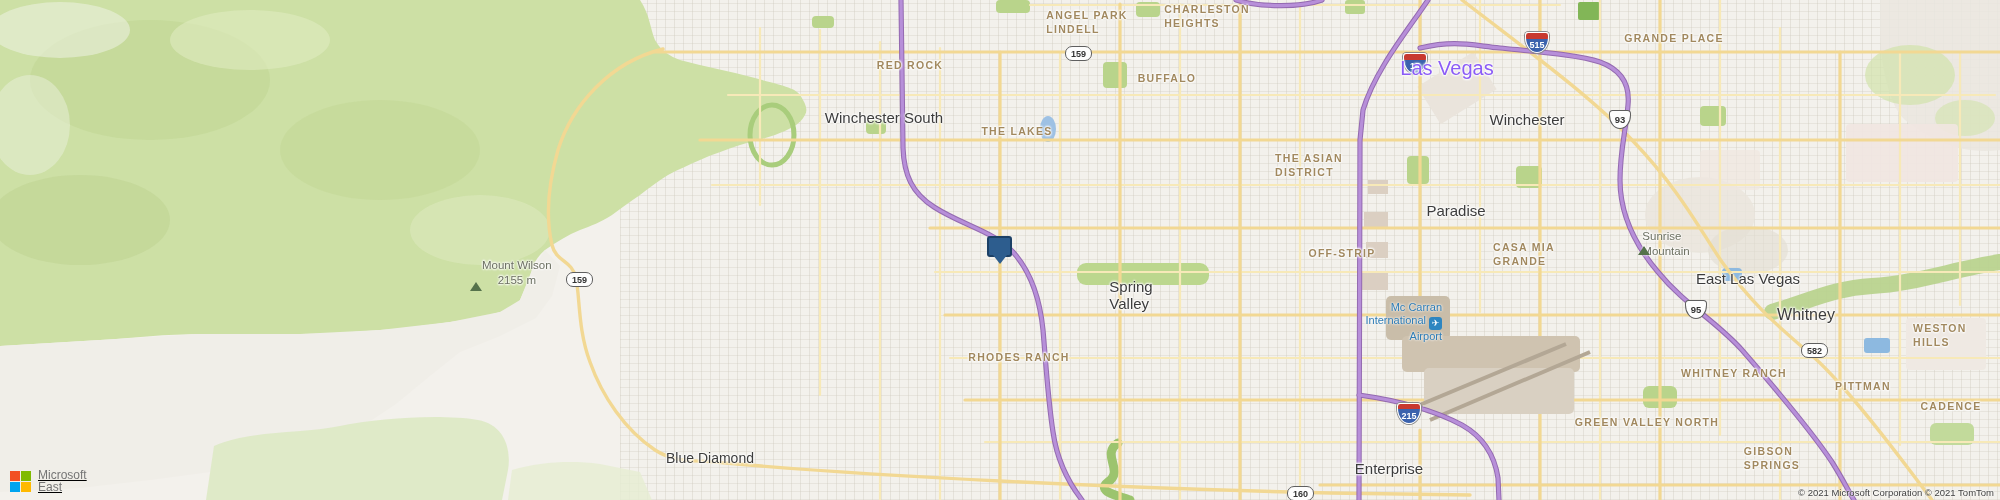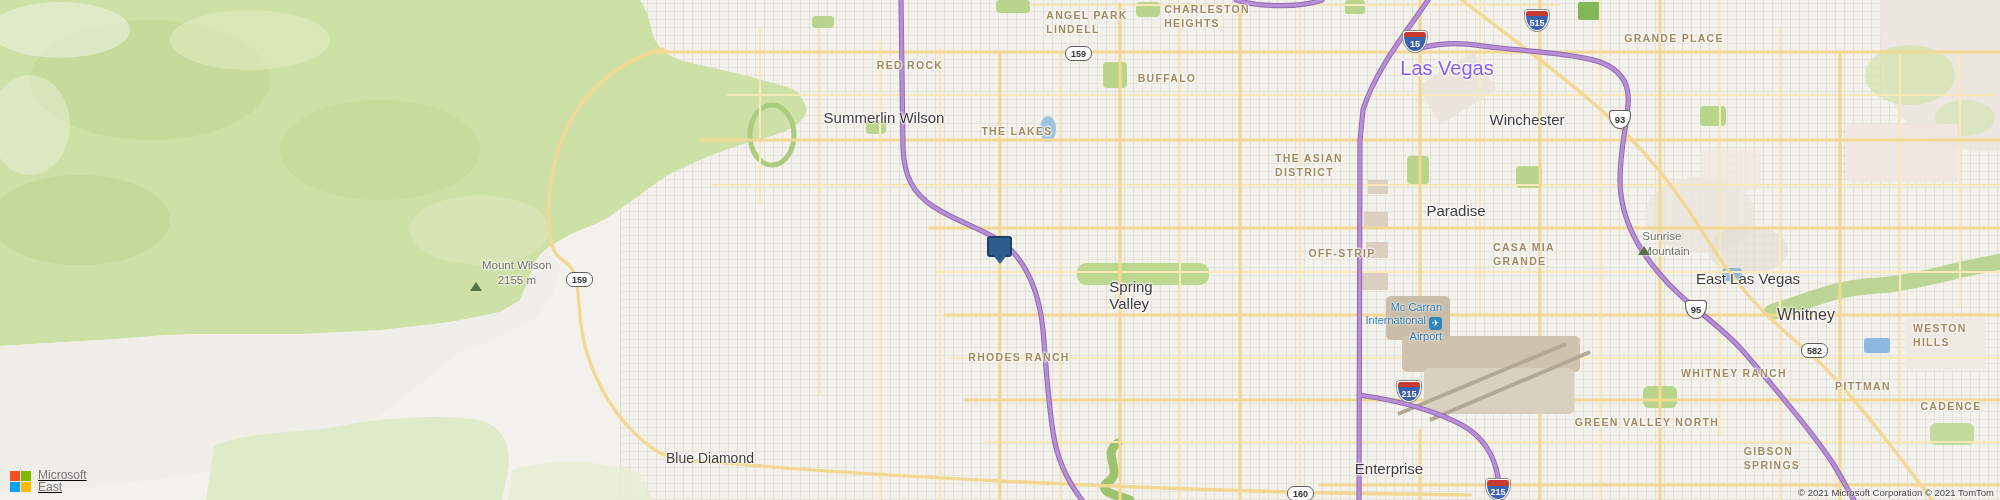--- a/index.html
+++ b/index.html
@@ -24,21 +24,21 @@
   .airport-lbl{position:absolute;color:#2e7cb5;font-size:11px;line-height:1.22;text-align:right;
         text-shadow:0 0 2px #fff,0 0 3px #fff;pointer-events:none;}
   .plane-icon{display:inline-block;width:13px;height:13px;background:#2e86c1;color:#fff;border-radius:3px;
         font-size:9px;line-height:13px;text-align:center;margin-left:3px;vertical-align:-2px;text-shadow:none;}
   
   .shield{position:absolute;display:flex;align-items:center;justify-content:center;
           font-weight:bold;text-align:center;pointer-events:none;}
   .sh-int{width:24px;height:21px;color:#fff;font-size:9px;
           background:linear-gradient(#c8392f 0 5.5px, #3b62ad 5.5px 100%);
           border:1.3px solid #fff;border-radius:4px 4px 58% 58% / 4px 4px 88% 88%;
-          box-shadow:0 0 0 1px #8a8a8a;padding-top:4px;box-sizing:border-box;}
+          box-shadow:0 0 0 1px #8a8a8a;padding-top:4px;box-sizing:border-box;margin-top:22px;}
   .sh-us{width:22px;height:19px;color:#333;font-size:9.5px;background:#fdfdfd;
          border:1.5px solid #5f5f5f;border-radius:4px 4px 55% 55% / 4px 4px 80% 80%;box-sizing:border-box;}
   .sh-st{width:27px;height:15px;color:#333;font-size:9px;background:#fdfdfd;
          border:1.5px solid #5f5f5f;border-radius:7px;box-sizing:border-box;}
   
   .marker{position:absolute;width:25px;height:21px;background:#2d5d8e;border:2px solid #1c4066;
           border-radius:3px;box-sizing:border-box;cursor:pointer;}
   .marker:after{content:"";position:absolute;left:50%;top:100%;transform:translateX(-50%);
           width:0;height:0;border-left:7px solid transparent;border-right:7px solid transparent;
           border-top:9px solid #2d5d8e;}
@@ -231,21 +231,21 @@
       <span>215</span>
     </div>
   <div class="shield sh-us" style="left:1609px;top:110px">
       <span>93</span>
     </div>
   <div class="shield sh-us" style="left:1685px;top:300px">
       <span>95</span>
     </div>
 
   <div class="lbl city city-big" style="left:1447px;top:57px">Las Vegas</div>
-  <div class="lbl city" style="left:884px;top:109px">Summerlin Wilson</div>
+  <div class="lbl city" style="left:884px;top:109px">Winchester South</div>
   <div class="lbl city" style="left:1527px;top:111px">Winchester</div>
   <div class="lbl city" style="left:1456px;top:202px">Paradise</div>
   <div class="lbl city" style="left:1131px;top:278px">Spring
 Valley</div>
   <div class="lbl city" style="left:1748px;top:270px">East Las Vegas</div>
   <div class="lbl city" style="left:1806px;top:306px;font-size:16px">Whitney</div>
   <div class="lbl city" style="left:1389px;top:460px">Enterprise</div>
   <div class="lbl city" style="left:710px;top:450px;font-size:14px">Blue Diamond</div>
 
   <div class="lbl hood" style="left:1087px;top:9px">ANGEL PARK

